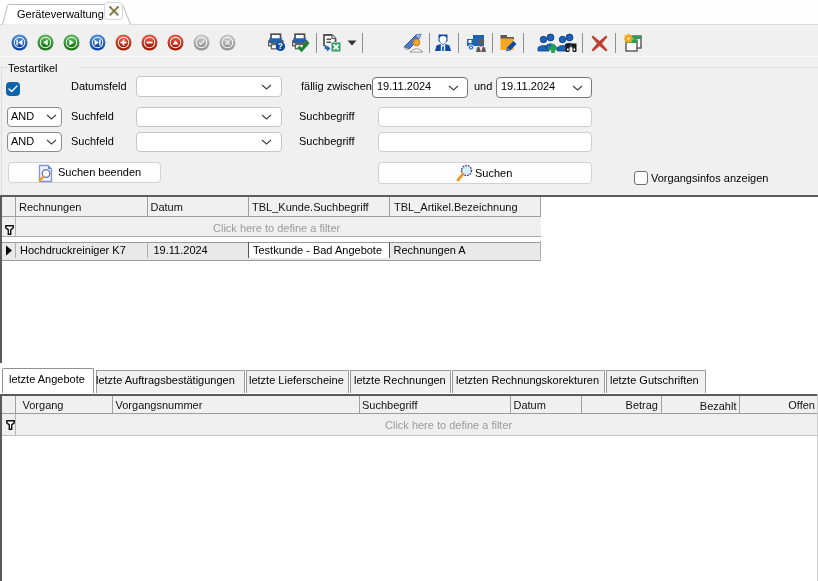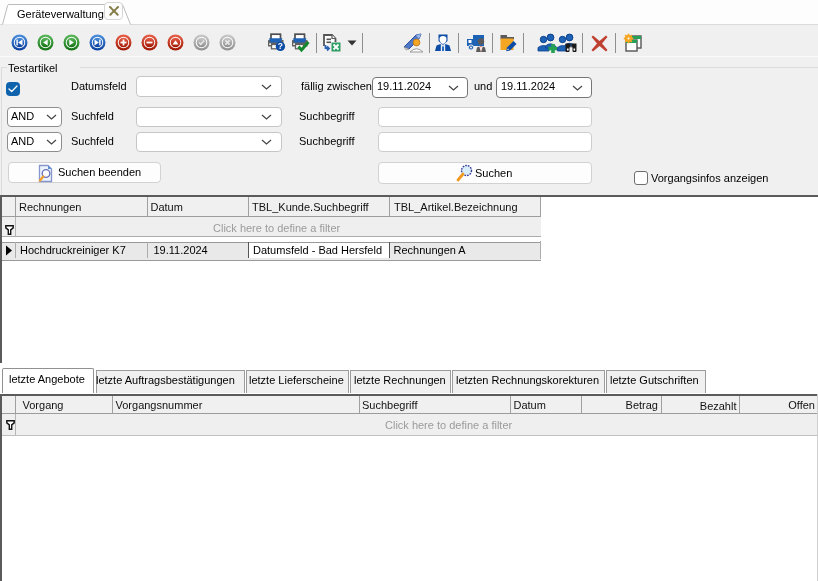--- a/index.html
+++ b/index.html
@@ -317,21 +317,21 @@
   <div class="gl" style="left:14.5px;top:242px;width:1px;height:16px;background:#adadad"></div>
   <div class="gl" style="left:147px;top:242px;width:1px;height:16px;background:#adadad"></div>
   <div class="gl" style="left:248px;top:242px;width:1px;height:16px;background:#555"></div>
   <div class="gl" style="left:389px;top:242px;width:1px;height:16px;background:#555"></div>
   <div class="gl" style="left:540px;top:241px;width:1px;height:18px;background:#adadad"></div>
   <svg class="abs" style="left:5px;top:244.5px" width="8" height="11">
       <path d="M1,0.5 L7,5.5 L1,10.5 Z" fill="#000"></path>
     </svg>
   <div class="lbl" style="left:20px;top:244px">Hochdruckreiniger K7</div>
   <div class="lbl" style="left:153.5px;top:244px">19.11.2024</div>
-  <div class="lbl" style="left:253px;top:244px">Datumsfeld - Bad Hersfeld</div>
+  <div class="lbl" style="left:253px;top:244px">Testkunde - Bad Angebote</div>
   <div class="lbl" style="left:393.5px;top:244px">Rechnungen A</div>
 </div>
 
 <div id="tabs2">
   <div class="abs" style="left:95.5px;top:370px;width:149px;height:23px;background:#f0f0f0;border:1px solid #9c9c9c;border-bottom:none;box-sizing:border-box"></div>
   <div class="abs" style="left:245.5px;top:370px;width:103.5px;height:23px;background:#f0f0f0;border:1px solid #9c9c9c;border-bottom:none;box-sizing:border-box"></div>
   <div class="abs" style="left:350px;top:370px;width:101px;height:23px;background:#f0f0f0;border:1px solid #9c9c9c;border-bottom:none;box-sizing:border-box"></div>
   <div class="abs" style="left:452px;top:370px;width:152.5px;height:23px;background:#f0f0f0;border:1px solid #9c9c9c;border-bottom:none;box-sizing:border-box"></div>
   <div class="abs" style="left:605.5px;top:370px;width:100.5px;height:23px;background:#f0f0f0;border:1px solid #9c9c9c;border-bottom:none;box-sizing:border-box"></div>
   <div class="lbl" style="left:96px;top:374px">letzte Auftragsbestätigungen</div>

